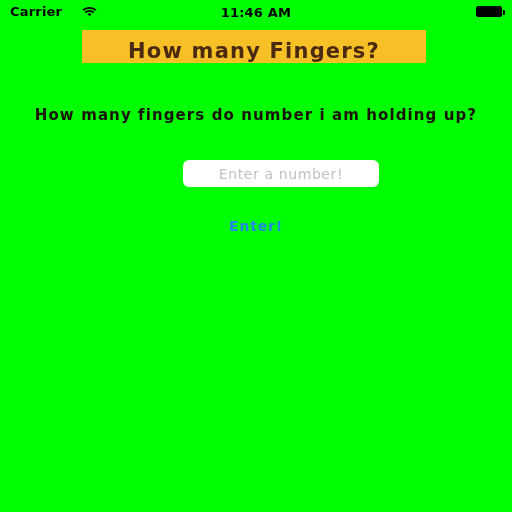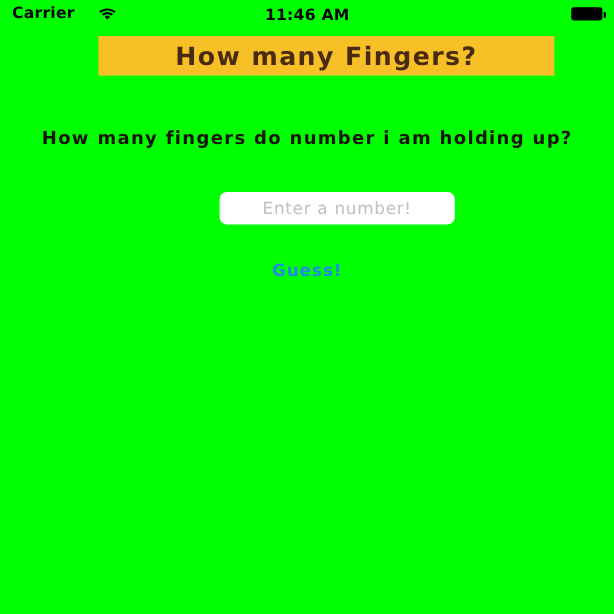--- a/index.html
+++ b/index.html
@@ -83,25 +83,25 @@
     height: 5px;
     background: #000;
     border-radius: 0 1px 1px 0;
   }
 
   
   .title-banner {
     position: absolute;
     left: 82px;
     top: 30px;
-    width: 380px;
+    width: 344px;
     height: 33px;
     background: #f7c026;
     display: flex;
-    align-items: center;
+    align-items: flex-end;
     justify-content: center;
   }
   .title-text {
     font-family: "DejaVu Sans", sans-serif;
     font-size: 21px;
     font-weight: bold;
     color: #4a2a10;
     letter-spacing: 1.2px;
     white-space: nowrap;
   }
@@ -188,13 +188,13 @@
 </div>
 
 <div class="title-banner">
   <span class="title-text">How many Fingers?</span>
 </div>
 
 <div class="question-text">How many fingers do number i am holding up?</div>
 
 <input class="number-input" type="text" placeholder="Enter a number!" style="">
 
-<button class="guess-button">Guess!</button>
+<button class="guess-button">Enter!</button>
 
 </body></html>

